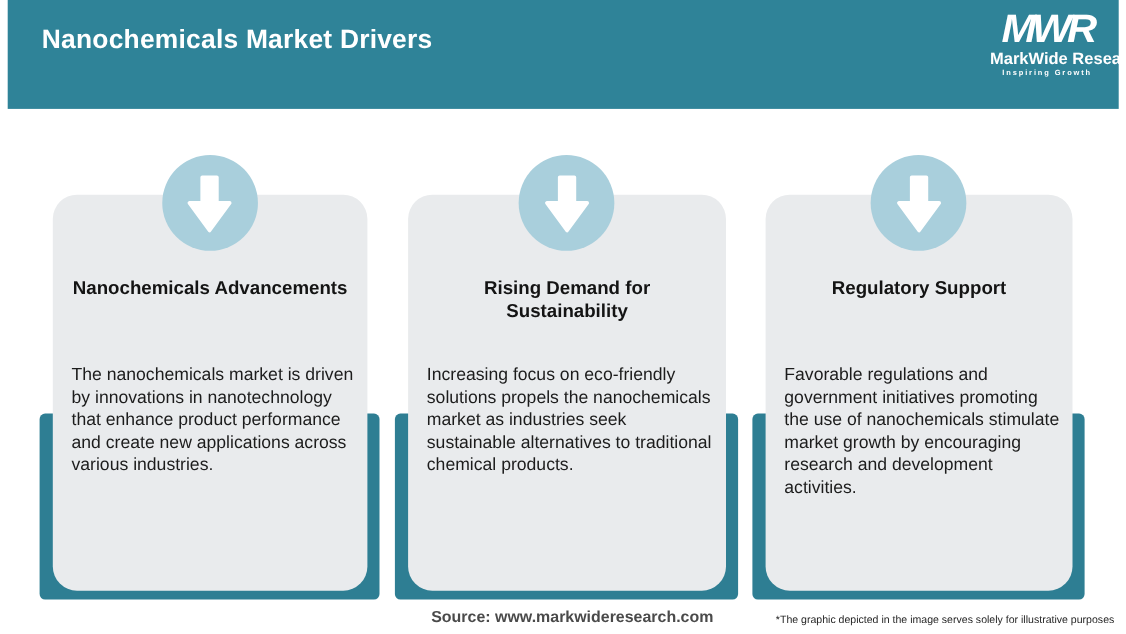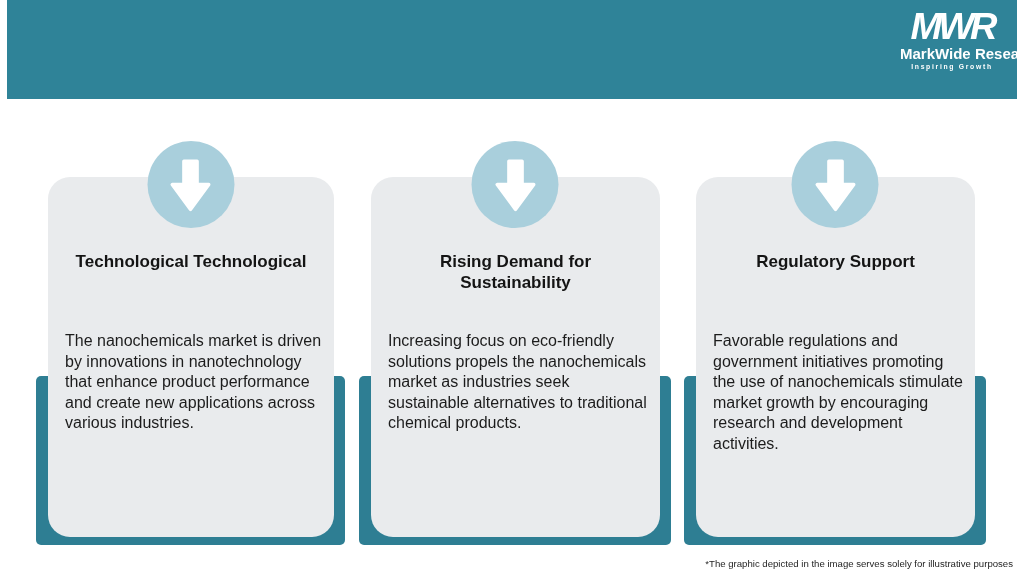--- a/index.html
+++ b/index.html
@@ -65,31 +65,32 @@
     position:absolute; right:11px; top:558px;
     font-size:9.6px; color:#1f1f1f;
   }
 </style>
 </head>
 <body>
 
 <div id="canvas">
 
   <div class="header">
+    <div class="header-title">Nanochemicals Market Drivers</div>
     <div class="logo">
       <div class="logo-monogram">MWR</div>
       <div class="logo-name">MarkWide Research</div>
       <div class="logo-tagline">Inspiring Growth</div>
     </div>
   </div>
 
   <div class="column col-1">
     <div class="band"></div>
     <div class="card">
-      <div class="card-title">Technological Technological</div>
+      <div class="card-title">Nanochemicals Advancements</div>
       <div class="card-body">The nanochemicals market is driven by innovations in nanotechnology that enhance product performance and create new applications across various industries.</div>
     </div>
     <div class="circle">
       <svg width="50" height="60" viewBox="0 0 60 70" aria-hidden="true">
         <path d="M22 4 h16 v28 h14 L30 62 8 32 h14 Z" fill="#ffffff" stroke="#ffffff" stroke-width="4" stroke-linejoin="round"></path>
       </svg>
     </div>
   </div>
 
   <div class="column col-3">
@@ -112,15 +113,16 @@
 Sustainability</div>
       <div class="card-body">Increasing focus on eco-friendly solutions propels the nanochemicals market as industries seek sustainable alternatives to traditional chemical products.</div>
     </div>
     <div class="circle">
       <svg width="50" height="60" viewBox="0 0 60 70" aria-hidden="true">
         <path d="M22 4 h16 v28 h14 L30 62 8 32 h14 Z" fill="#ffffff" stroke="#ffffff" stroke-width="4" stroke-linejoin="round"></path>
       </svg>
     </div>
   </div>
 
+  <div class="source">Source: www.markwideresearch.com</div>
   <div class="disclaimer">*The graphic depicted in the image serves solely for illustrative purposes</div>
 
 </div>
 
 </body></html>

